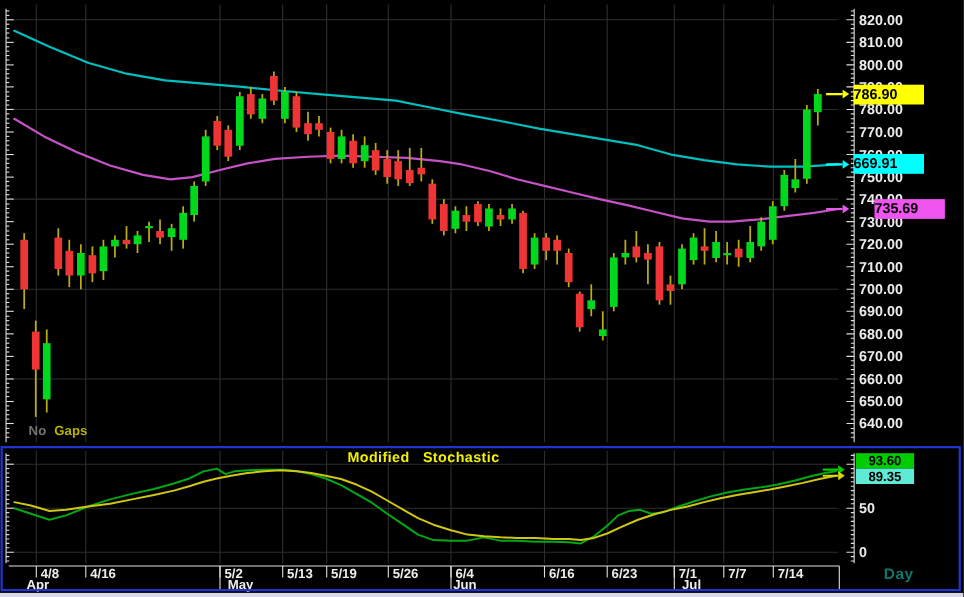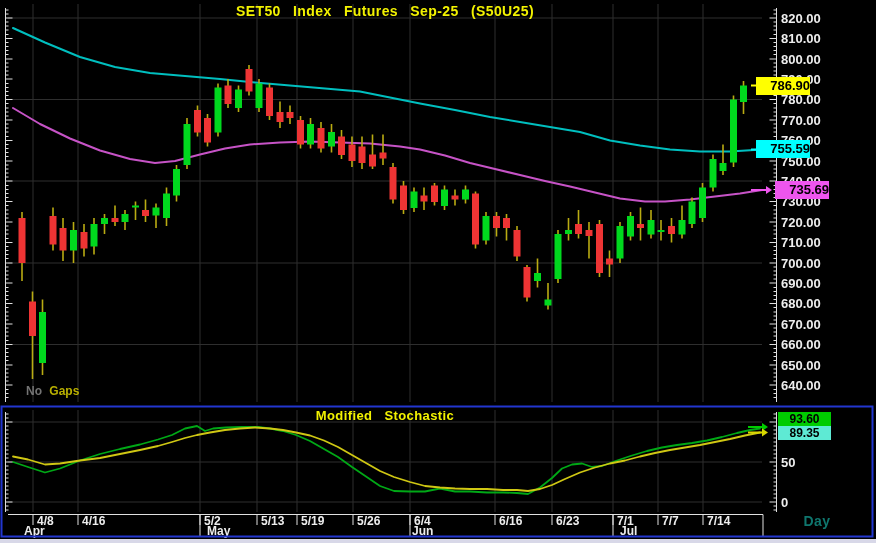--- a/index.html
+++ b/index.html
@@ -3,21 +3,21 @@
 <meta charset="utf-8">
 <style>
   html,body{margin:0;padding:0;background:#444;}
   .screen{position:relative;width:876px;height:543px;background:#000;overflow:hidden;
           font-family:"Liberation Sans",sans-serif;}
   .screen svg{position:absolute;left:0;top:0;}
   .ttl{position:absolute;left:8px;top:3px;width:754px;text-align:center;color:#f2f200;
        font-weight:bold;font-size:14px;word-spacing:8px;letter-spacing:.4px;}
   .stitle{position:absolute;left:8px;top:408px;width:754px;text-align:center;color:#f2f200;
        font-weight:bold;font-size:13px;word-spacing:8px;letter-spacing:.4px;}
-  .pm{position:absolute;left:756px;width:54px;height:18px;line-height:18px;text-align:right;
+  .pm{position:absolute;left:776px;width:64px;height:18px;line-height:18px;text-align:left;
       font-weight:bold;font-size:13px;color:#000;}
   .sm{position:absolute;left:778px;width:53px;height:14px;line-height:14px;text-align:center;
       font-weight:bold;font-size:12px;color:#000;}
   .nogaps{position:absolute;left:26px;top:384px;font-size:12px;font-weight:bold;word-spacing:4px;}
   .nogaps .n{color:#737373;}
   .nogaps .g{color:#b9b000;}
   .day{position:absolute;left:786px;top:513px;width:62px;text-align:center;color:#0f766e;
        font-weight:bold;font-size:14px;letter-spacing:.5px;}
 </style>
 </head>
@@ -526,30 +526,29 @@
         <polygon points="766,186 766,194 772,190" fill="#ee55ee"></polygon>
         <line x1="748" y1="427" x2="762" y2="427" stroke="#00cc00" stroke-width="2"></line>
         <polygon points="762,423 762,431 768,427" fill="#00cc00"></polygon>
         <line x1="748" y1="432.5" x2="762" y2="432.5" stroke="#d8d800" stroke-width="2"></line>
         <polygon points="762,428.5 762,436.5 768,432.5" fill="#d8d800"></polygon>
       </g>
       <rect x="1.5" y="406.5" width="871" height="130" fill="none" stroke="#2236cf" stroke-width="2"></rect>
       <rect x="0" y="539" width="876" height="4" fill="#d8d8e8"></rect>
     </svg>
 
-  <div class="ttl">SET50 Index Futures Sep-25 (S50U25)</div>
 
   <div class="nogaps">
     <span class="n">No</span>
     <span class="g">Gaps</span>
   </div>
 
   <div class="stitle">Modified Stochastic</div>
 
   <div class="pm" style="background: rgb(255, 255, 0); top: 76.524px;">786.90</div>
-  <div class="pm" style="background: rgb(0, 255, 255); top: 140.396px;">755.59</div>
+  <div class="pm" style="background: rgb(0, 255, 255); top: 140.396px;">669.91</div>
   <div class="pm" style="background: rgb(238, 85, 238); top: 180.992px; margin-left: 19px;">735.69</div>
 
   <div class="sm" style="background: rgb(0, 204, 0); top: 412px;">93.60</div>
   <div class="sm" style="background: #5eead4; top: 426px;">89.35</div>
 
   <div class="day">Day</div>
 </div>
 
 </body></html>

